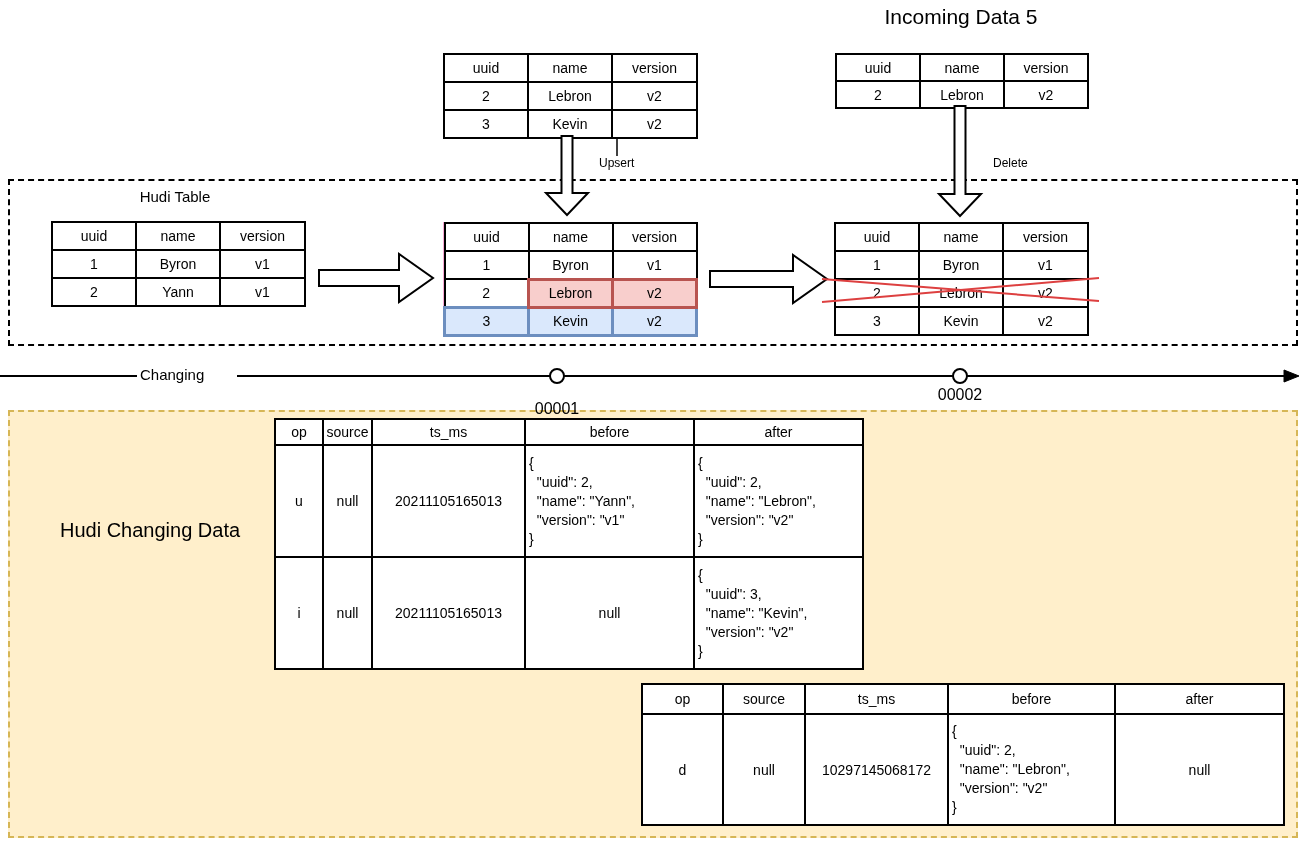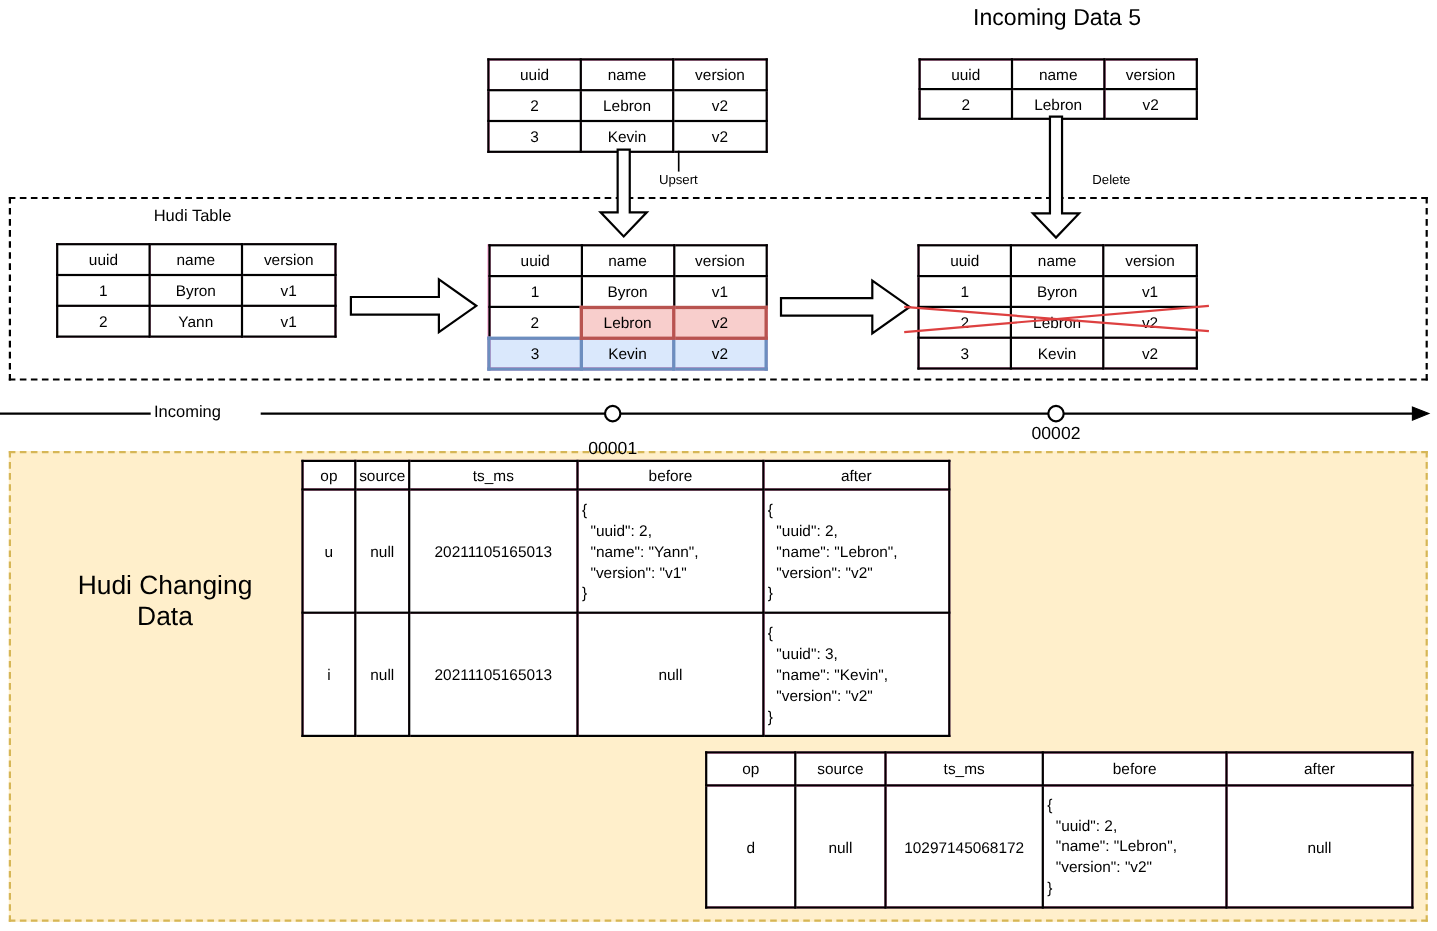--- a/index.html
+++ b/index.html
@@ -163,25 +163,25 @@
       <td>v2</td>
     </tr>
     <tr style="height:28px">
       <td>3</td>
       <td>Kevin</td>
       <td>v2</td>
     </tr>
   </tbody>
     </table>
 
-  <div class="abs section-label" style="left:140px; top:366px;">Incoming</div>
+  <div class="abs section-label" style="left:140px; top:366px;">Changing</div>
   <div class="abs marker-label" style="left:517px; top:400px; width:80px;">00001</div>
   <div class="abs marker-label" style="left:920px; top:386px; width:80px;">00002</div>
 
-  <div class="abs section-label" style="left:45px; top:519px; width:210px; text-align:center; font-size:24px;">Hudi Changing Data</div>
+  <div class="abs section-label" style="left:45px; top:519px; width:210px; text-align:center; font-size:20px;">Hudi Changing Data</div>
 
   <table class="dtable" style="left:274px; top:418px; width:588px;">
     <colgroup>
         <col style="width:48px">
         <col style="width:49px">
         <col style="width:153px">
         <col style="width:169px">
         <col style="width:169px">
       </colgroup>
     <tbody>

